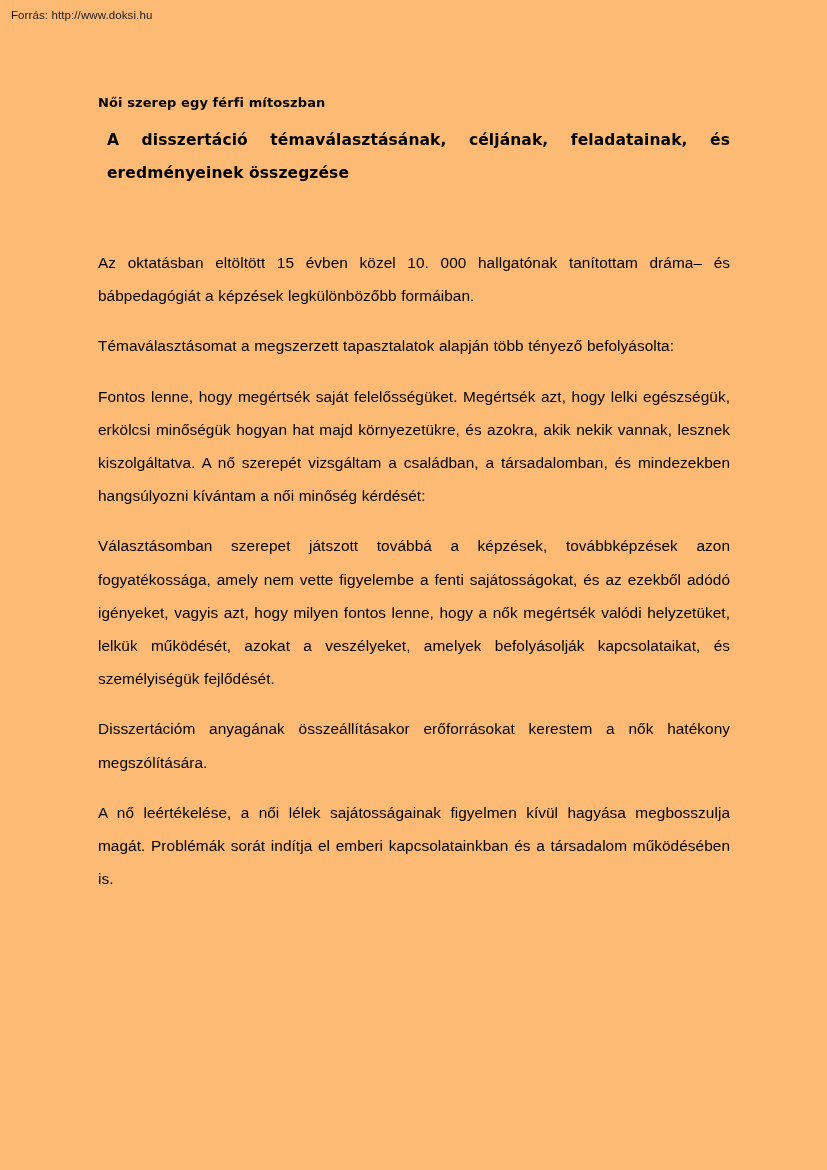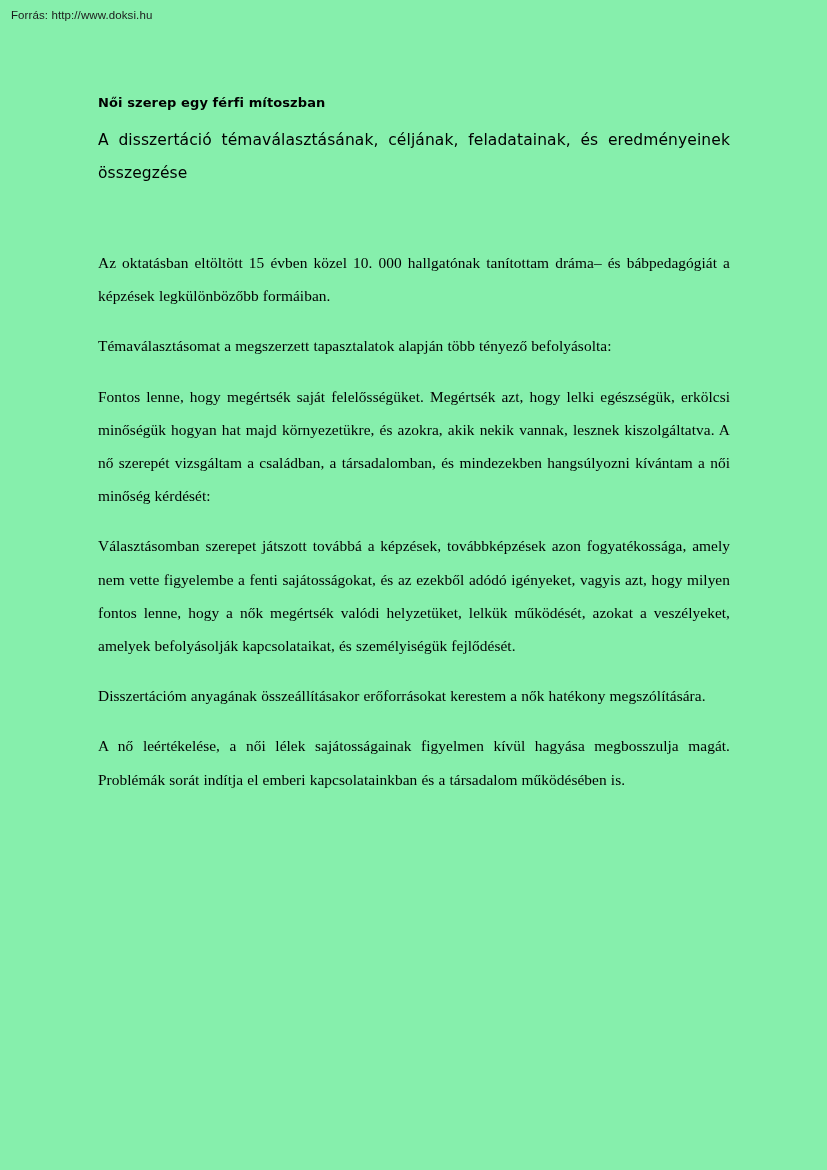--- a/index.html
+++ b/index.html
@@ -14,21 +14,21 @@
     position: relative;
     overflow: hidden;
     font-family: "DejaVu Sans", sans-serif;
     color: #000000;
     -webkit-font-smoothing: antialiased;
   }
 
   .page {
     position: absolute;
     inset: 0;
-    background: #86efac;
+    background: #fdba74;
   }
 
   
   .source-header {
     position: absolute;
     top: 8px;
     left: 11px;
     font-family: "Liberation Sans", sans-serif;
     font-size: 11.5px;
     line-height: 14px;
@@ -51,34 +51,34 @@
     font-weight: bold;
     line-height: 30px;
     margin: 0;
     letter-spacing: 0.1px;
     text-align: left;
   }
 
   .doc-subtitle {
     font-family: "DejaVu Sans", sans-serif;
     font-size: 15.5px;
-    font-weight: normal;
+    font-weight: bold;
     line-height: 33px;
-    margin: 6px 0 0 0;
+    margin: 6px 0 0 9px;
     text-align: justify;
     text-align-last: left;
     letter-spacing: 0.1px;
   }
 
   .body-block {
     margin-top: 56px;
   }
 
   p.para {
-    font-family: Liberation Serif, serif;
+    font-family: Liberation Sans, sans-serif;
     font-size: 15.4px;
     line-height: 33.2px;
     margin: 0;
     text-align: justify;
     text-align-last: left;
     letter-spacing: 0.05px;
     word-spacing: 0.2px;
   }
 
   p.para + p.para {

